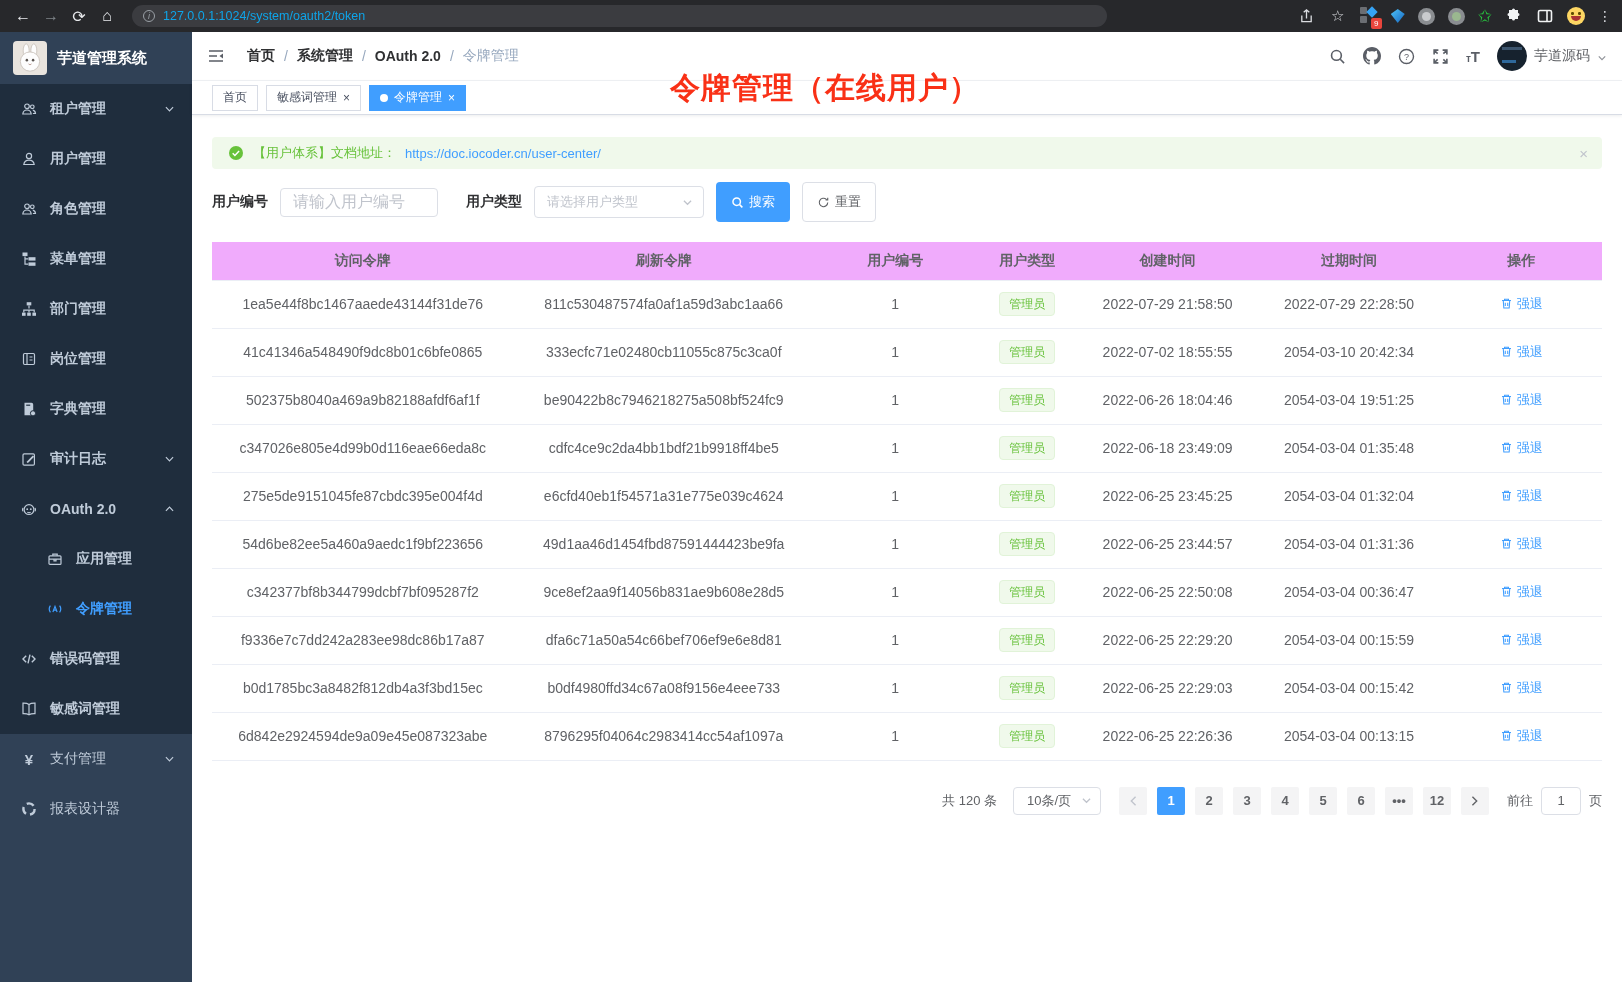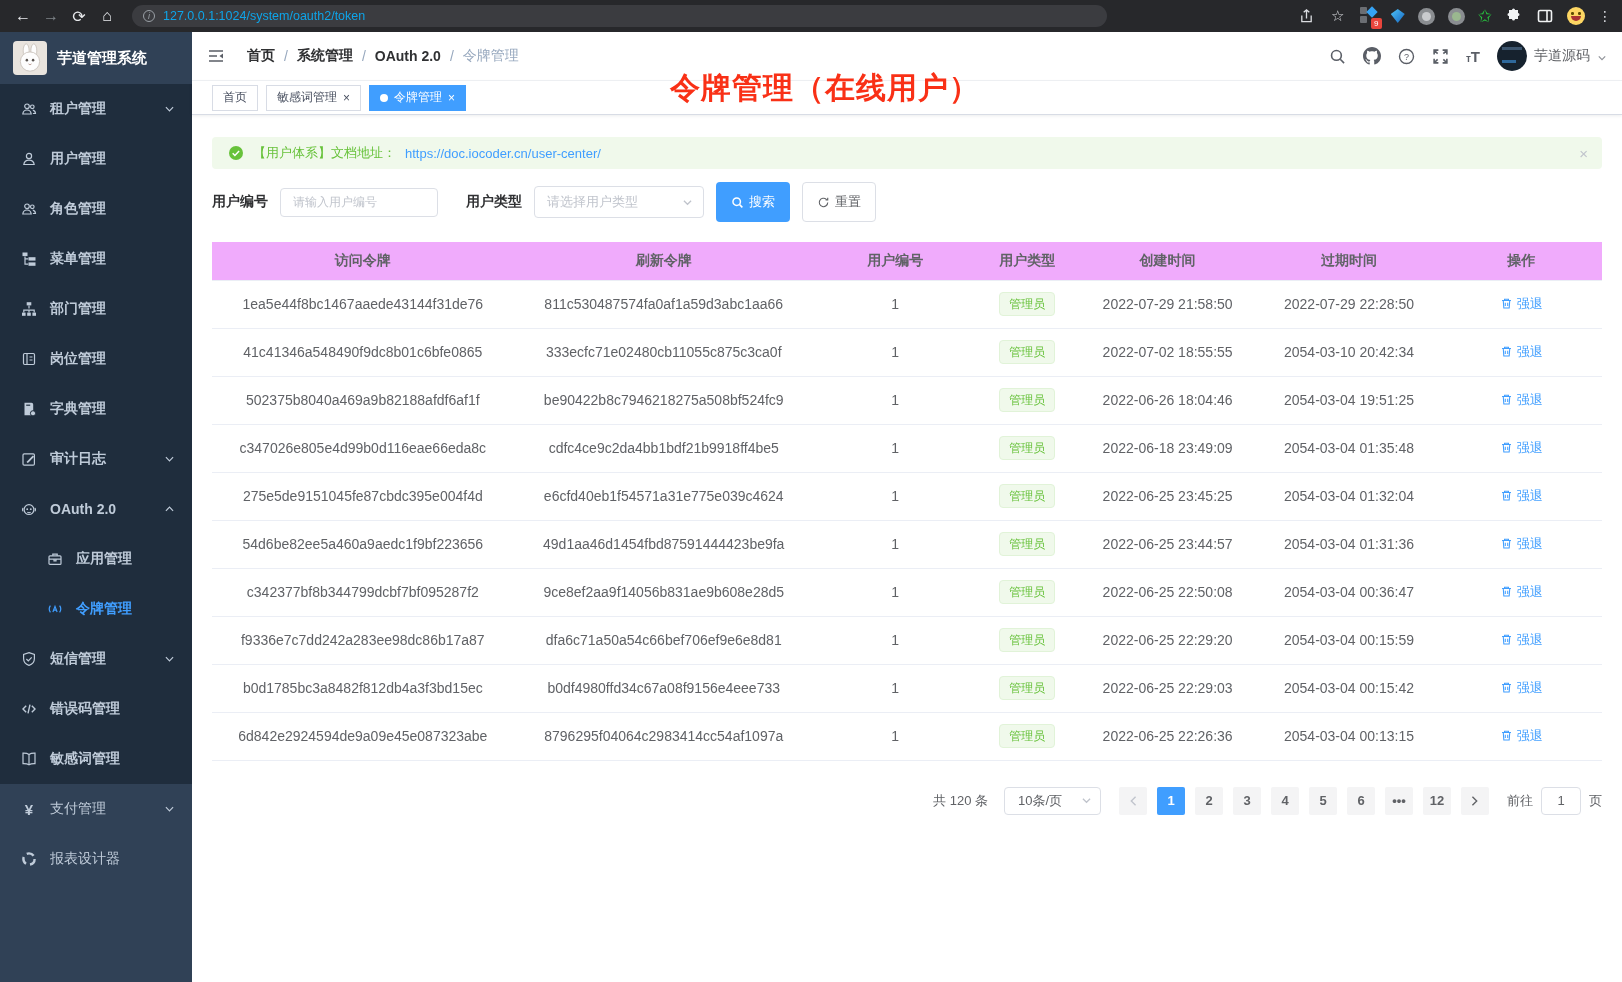--- a/index.html
+++ b/index.html
@@ -82,39 +82,39 @@
 
   
   .content { flex:1; padding:22px 20px 0; background:#fff; }
   .alert { height:32px; background:#f0f9eb; border-radius:4px; display:flex; align-items:center; padding:0 16px; gap:9px; position:relative; }
   .alert-text { color:#67c23a; font-size:13px; }
   .alert-link { color:#409eff; font-size:13px; text-decoration:none; cursor:pointer; }
   .alert-close { position:absolute; right:14px; color:#c0c4cc; font-size:15px; cursor:pointer; line-height:1; }
 
   .filters { display:flex; align-items:center; margin-top:13px; }
   .f-label { font-size:14px; font-weight:700; color:#303133; margin-right:12px; }
-  .f-input { width:158px; height:29px; border:1px solid #dcdfe6; border-radius:4px; padding:8px 12px; font-size:12px; color:#606266; outline:none; }
+  .f-input { width:158px; height:29px; border:1px solid #dcdfe6; border-radius:4px; padding:8px 12px; font-size:16px; color:#606266; outline:none; }
   .f-input::placeholder { color:#c0c4cc; }
   .f-gap { width:28px; }
   .f-select { width:170px; height:32px; border:1px solid #dcdfe6; border-radius:4px; display:flex; align-items:center;
               justify-content:space-between; padding:0 10px 0 12px; font-size:13px; color:#c0c4cc; cursor:pointer; }
   .btn { height:40px; border-radius:4px; font-size:13px; display:inline-flex; align-items:center; gap:5px; padding:0 14px; cursor:pointer; border:1px solid transparent; }
   .btn-primary { background:#409eff; color:#fff; margin-left:12px; }
   .btn-plain { background:#fff; color:#606266; border-color:#dcdfe6; margin-left:12px; }
 
   table.grid { width:100%; border-collapse:collapse; margin-top:20px; table-layout:fixed; }
   .grid th { background:#f0abfc; height:38px; font-size:14px; font-weight:700; color:#606266; border-bottom:1px solid #ebeef5; text-align:center; }
   .grid td { height:48px; font-size:14px; color:#606266; border-bottom:1px solid #ebeef5; text-align:center; white-space:nowrap; overflow:hidden; }
   .tag-success { display:inline-block; padding:0 9px; height:24px; line-height:22px; background:#f0f9eb;
                  border:1px solid #e1f3d8; border-radius:4px; color:#67c23a; font-size:12px; }
   .link-kick { color:#409eff; font-size:13px; display:inline-flex; align-items:center; gap:4px; cursor:pointer; }
 
   .pagination { display:flex; align-items:center; justify-content:flex-end; margin-top:26px; }
   .pg-total { font-size:13px; color:#606266; margin-right:16px; }
-  .pg-size { width:97px; height:28px; border:1px solid #dcdfe6; border-radius:4px; display:flex; align-items:center;
+  .pg-size { width:88px; height:28px; border:1px solid #dcdfe6; border-radius:4px; display:flex; align-items:center;
              justify-content:space-between; padding:0 8px 0 13px; font-size:13px; color:#606266; cursor:pointer; margin-right:18px; }
   .pg-btns { display:flex; align-items:center; gap:10px; }
   .pg-btn { min-width:28px; height:28px; padding:0 4px; border-radius:2px; background:#f4f4f5; color:#606266;
             font-size:13px; font-weight:700; display:flex; align-items:center; justify-content:center; cursor:pointer; }
   .pg-btn.active { background:#409eff; color:#fff; }
   .pg-btn.disabled { color:#c0c4cc; cursor:default; }
   .pg-goto { display:flex; align-items:center; gap:8px; font-size:13px; color:#606266; margin-left:18px; }
   .pg-input { width:40px; height:28px; border:1px solid #dcdfe6; border-radius:4px; text-align:center; font-size:13px; color:#606266; outline:none; }
 
   .annotation { position:absolute; left:670px; top:68px; font-size:30px; font-weight:700; color:#f93016; z-index:20; white-space:nowrap; letter-spacing:1px; }
@@ -310,34 +310,20 @@
             <svg width="16" height="16" viewBox="0 0 16 16" fill="none" stroke="currentColor" stroke-width="1.2">
               <path d="M3.4 4.6c-1.4 2-1.4 4.8 0 6.8M12.6 4.6c1.4 2 1.4 4.8 0 6.8"></path>
               <path d="M5.9 11l2.1-5.6L10.1 11M6.7 9.2h2.6"></path>
             </svg>
           </span>
           <span>令牌管理</span>
         </div>
         <div class="menu-item">
           <span class="mi-icon">
             <svg width="16" height="16" viewBox="0 0 16 16" fill="none" stroke="currentColor" stroke-width="1.2">
-              <path d="M8 1.6l5.4 1.9v4c0 3.4-2.2 5.9-5.4 6.9-3.2-1-5.4-3.5-5.4-6.9v-4z"></path>
-              <path d="M5.4 8l1.9 1.9 3.4-3.6"></path>
-            </svg>
-          </span>
-          <span>短信管理</span>
-          <span class="mi-arrow">
-            <svg width="11" height="9" viewBox="0 0 12 10">
-              <path d="M2 3l4 4 4-4" fill="none" stroke="currentColor" stroke-width="1.3"></path>
-            </svg>
-          </span>
-        </div>
-        <div class="menu-item">
-          <span class="mi-icon">
-            <svg width="16" height="16" viewBox="0 0 16 16" fill="none" stroke="currentColor" stroke-width="1.2">
               <path d="M5.2 4.8L2 8l3.2 3.2M10.8 4.8L14 8l-3.2 3.2M9 3.6L7 12.4" stroke-width="1.4"></path>
             </svg>
           </span>
           <span>错误码管理</span>
         </div>
         <div class="menu-item">
           <span class="mi-icon">
             <svg width="16" height="16" viewBox="0 0 16 16" fill="none" stroke="currentColor" stroke-width="1.2">
               <path d="M8 3.4C6.5 2.4 4.5 2.1 2 2.2v10.4c2.5-.1 4.5.2 6 1.2 1.5-1 3.5-1.3 6-1.2V2.2c-2.5-.1-4.5.2-6 1.2z"></path>
               <path d="M8 3.4v10.4"></path>

